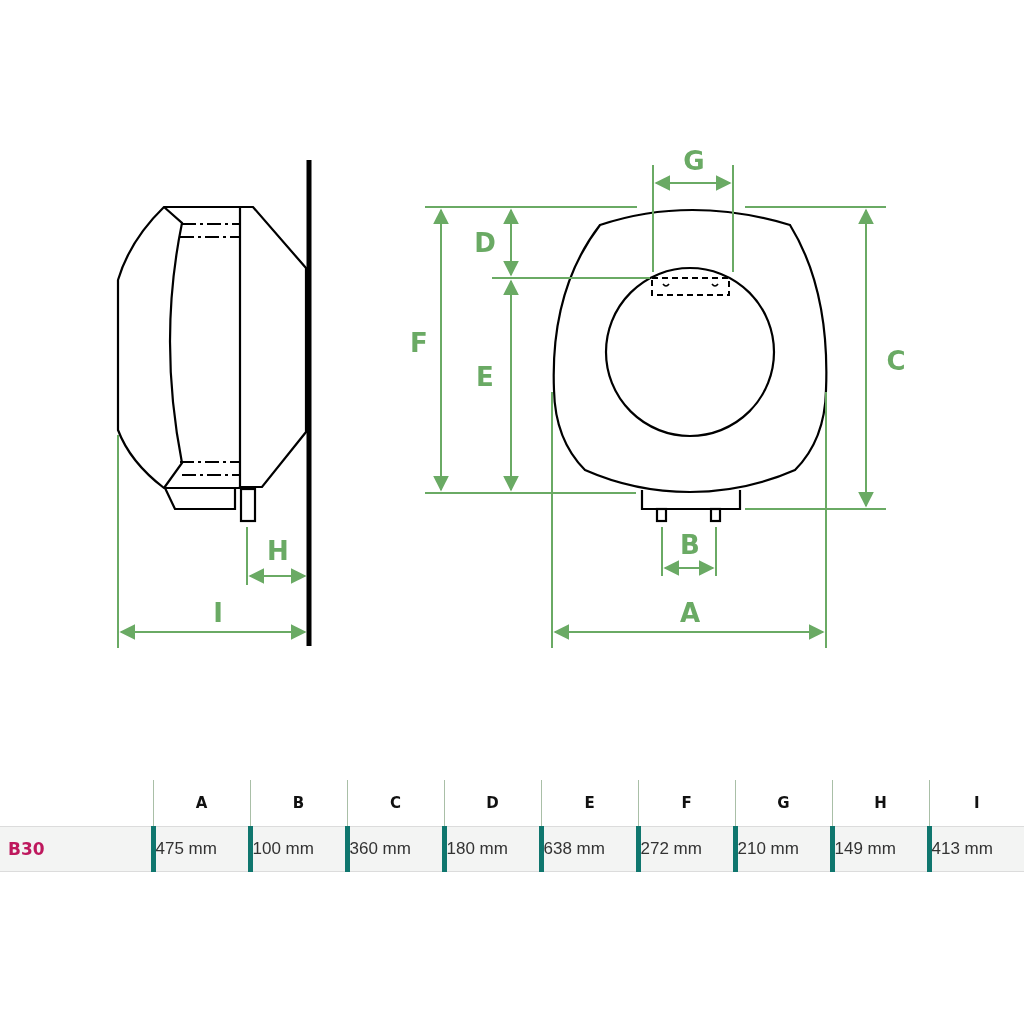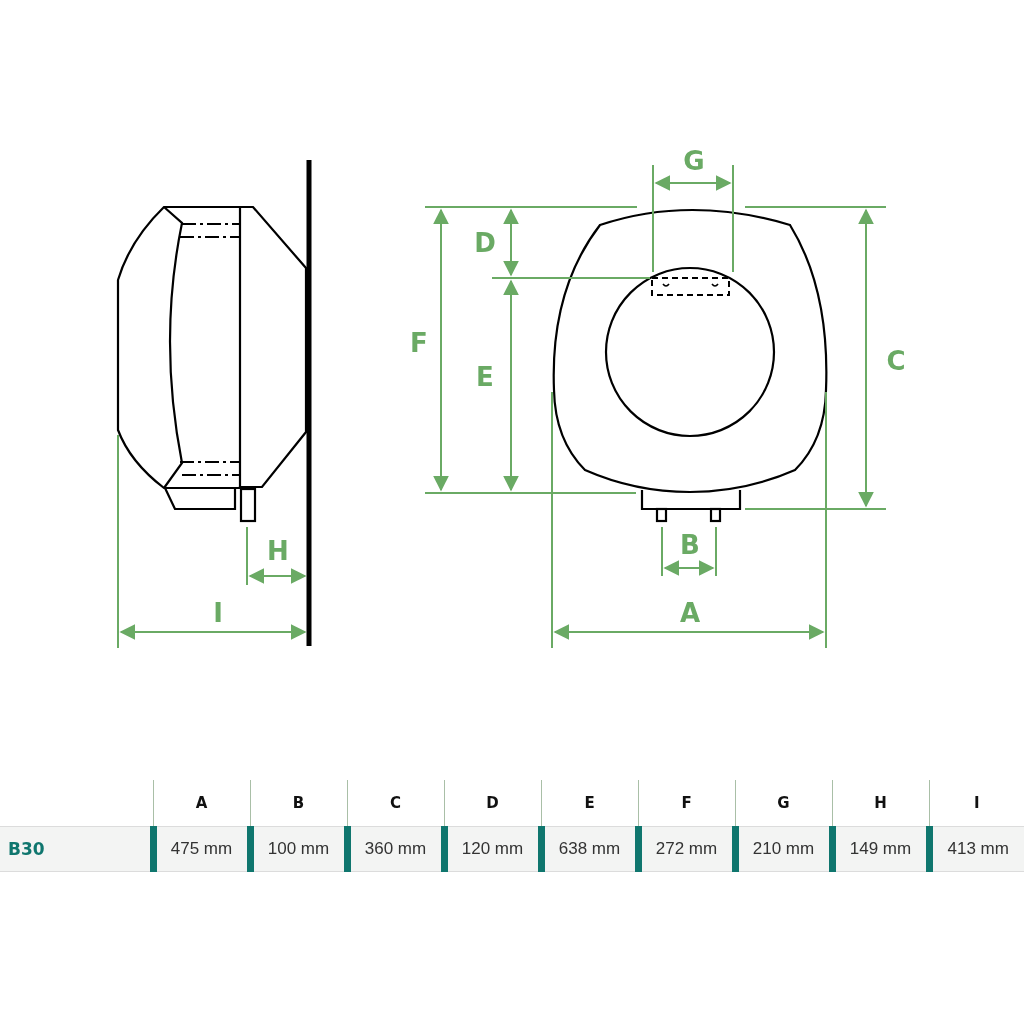--- a/index.html
+++ b/index.html
@@ -2,22 +2,22 @@
 <html><head>
 <meta charset="utf-8">
 <style>
   html, body { margin:0; padding:0; background:#ffffff; }
   body { width:1024px; height:1024px; position:relative; overflow:hidden; font-family:"Liberation Sans", sans-serif; }
   #diagram { position:absolute; left:0; top:0; width:1024px; height:700px; }
   .dimlbl { font-family:"DejaVu Sans", sans-serif; font-weight:bold; font-size:26px; fill:#6aaa64; }
   #spec-table { position:absolute; left:0; top:780px; width:1024px; border-collapse:collapse; table-layout:fixed; }
   #spec-table th { height:46px; font-family:"DejaVu Sans", sans-serif; font-weight:bold; font-size:15px; color:#111; text-align:center; vertical-align:middle; border-left:1px solid #a9bfa7; padding:0; }
   #spec-table th.blank { border-left:none; }
-  #spec-table td { height:44px; font-size:17px; color:#333; text-align:center; vertical-align:middle; background:#f3f4f3; border-top:1px solid #dcdcdc; border-bottom:1px solid #dcdcdc; border-left:7px solid #0f766e; padding:0; }
-  #spec-table td.model { text-align:left; padding-left:8px; font-family:"DejaVu Sans", sans-serif; font-weight:bold; color:#0f766e; border-left:none; }
+  #spec-table td { height:44px; font-size:17px; color:#333; text-align:left; vertical-align:middle; background:#f3f4f3; border-top:1px solid #dcdcdc; border-bottom:1px solid #dcdcdc; border-left:5px solid #0f766e; padding:0; }
+  #spec-table td.model { text-align:left; padding-left:8px; font-family:"DejaVu Sans", sans-serif; font-weight:bold; color:#be185d; border-left:none; }
 </style>
 </head>
 <body>
 
 <svg id="diagram" viewBox="0 0 1024 700" xmlns="http://www.w3.org/2000/svg">
   <defs>
     <marker id="arr" viewBox="0 0 10 10" refX="9" refY="5" markerWidth="8" markerHeight="8" orient="auto-start-reverse">
       <path d="M0,0 L10,5 L0,10 z" fill="#6aaa64"></path>
     </marker>
   </defs>
@@ -125,21 +125,21 @@
       <th>H</th>
       <th>I</th>
     </tr>
   </thead>
   <tbody>
     <tr>
       <td class="model">B30</td>
       <td>475 mm</td>
       <td>100 mm</td>
       <td>360 mm</td>
-      <td>120 mm</td>
+      <td>180 mm</td>
       <td>638 mm</td>
       <td>272 mm</td>
       <td>210 mm</td>
       <td>149 mm</td>
       <td>413 mm</td>
     </tr>
   </tbody>
 </table>
 
 </body></html>

